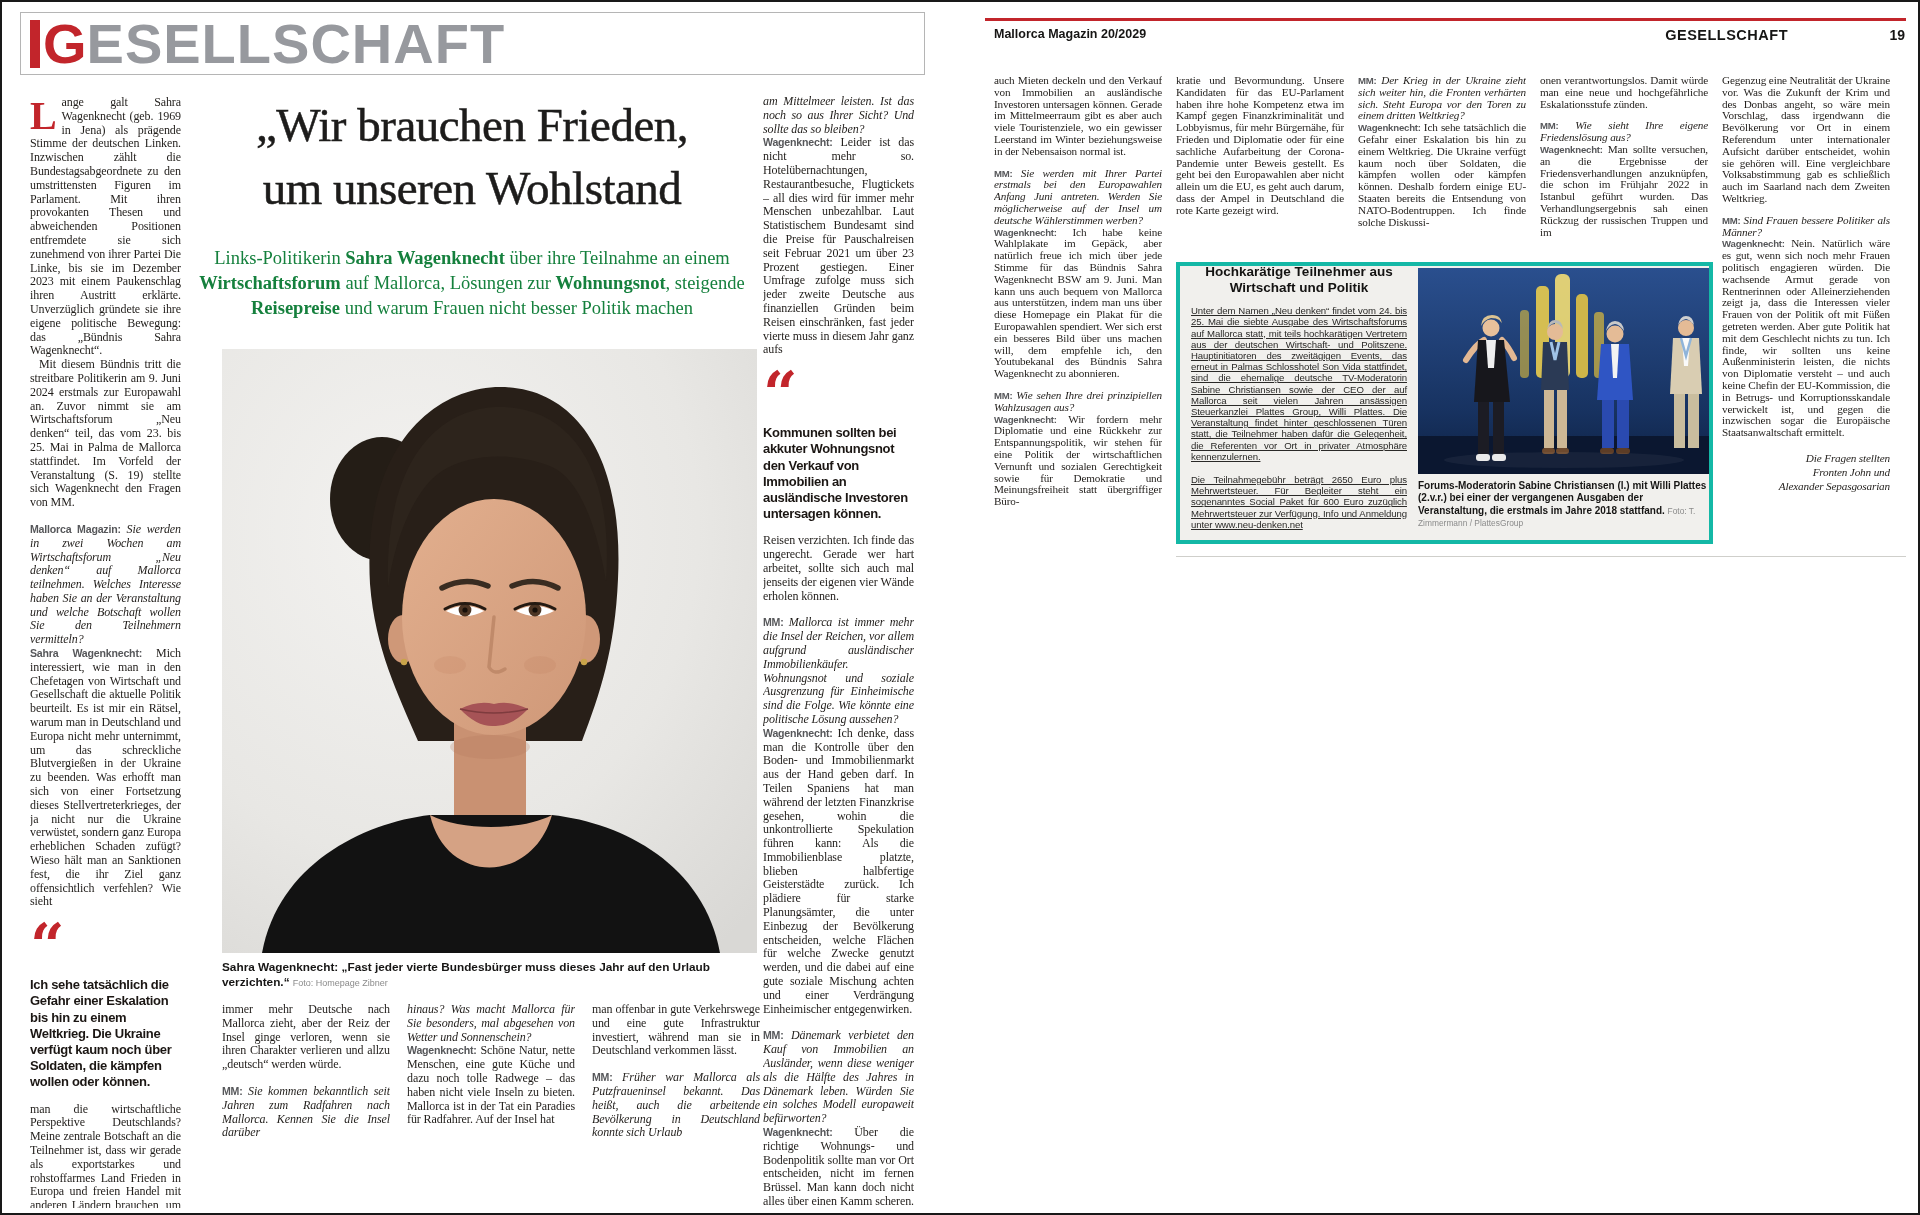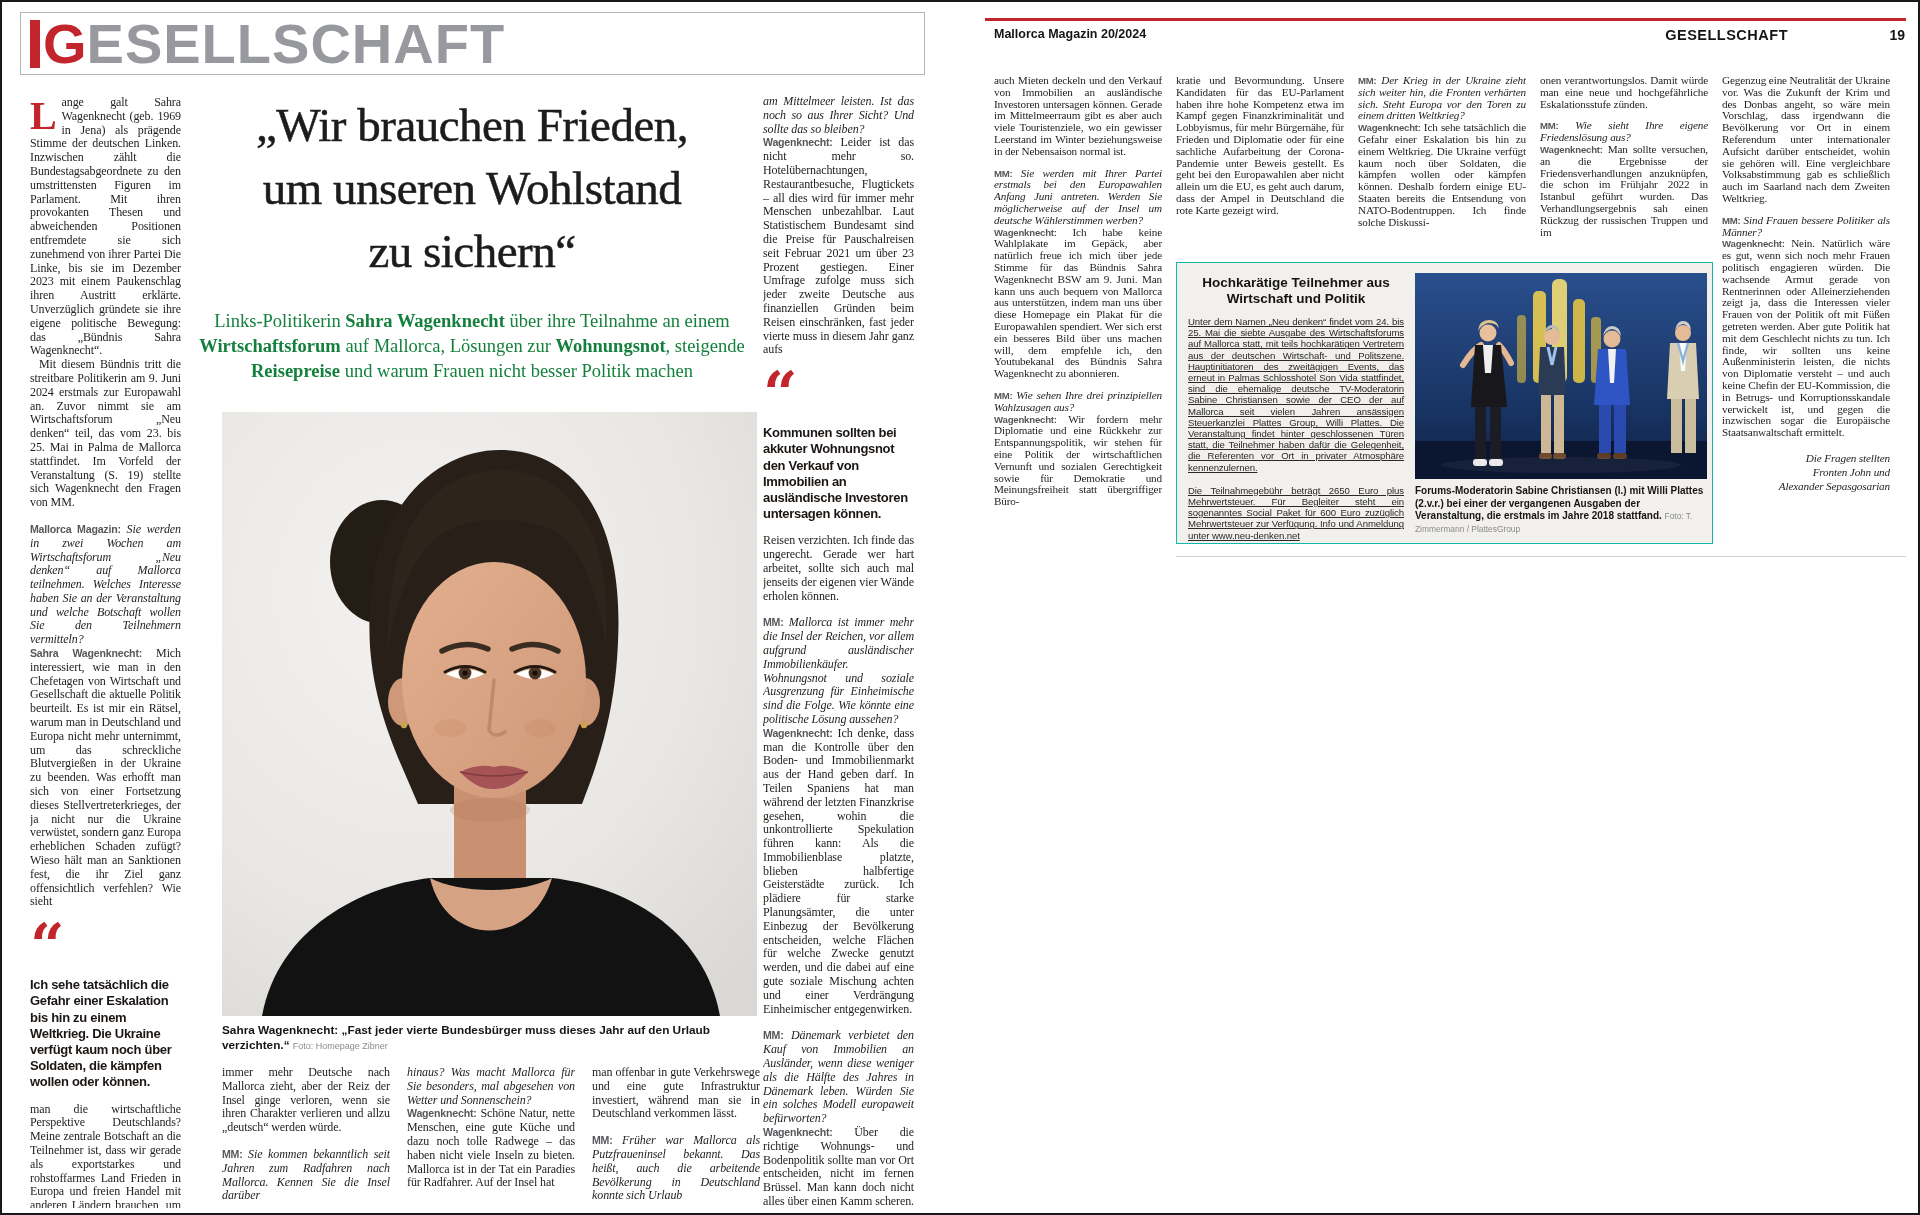--- a/index.html
+++ b/index.html
@@ -65,21 +65,21 @@
 
   #rp-c1 { left:994px;  top:75px; width:168px; height:470px; }
   #rp-c2 { left:1176px; top:75px; width:168px; height:180px; }
   #rp-c3 { left:1358px; top:75px; width:168px; height:184px; }
   #rp-c4 { left:1540px; top:75px; width:168px; height:180px; }
   #rp-c5 { left:1722px; top:75px; width:168px; height:470px; }
   .sig { text-align:right !important; font-style:italic; font-size:11.2px; line-height:14px; }
   #rp-c5 .sigwrap { margin-top:12px; }
 
   #infobox { position:absolute; left:1176px; top:262px; width:537px; height:282px;
-             background:#f1f0ed; border:1px solid #14b8a6; padding:10px 11px; display:flex; overflow:hidden; }
+             background:#f1f0ed; border:4px solid #14b8a6; padding:10px 11px; display:flex; overflow:hidden;align-items:flex-end; }
   .box-left { width:216px; flex:0 0 216px; }
   .box-title { text-align:center; font:bold 13.5px/16px "Liberation Sans", sans-serif;
                color:#141312; margin:2px 4px 9px; }
   .box-paras .para { font:9.6px/11.2px "Liberation Sans", sans-serif; color:#2a2927;
                      letter-spacing:-0.1px;text-decoration:underline; }
   .box-paras .gap { margin-top:12px; }
   .box-right { margin-left:11px; width:324px; }
   #forumphoto { width:292px; height:206px; display:block; }
   .box-caption { margin-top:6px; font:bold 10px/12.6px "Liberation Sans", sans-serif; color:#161514; }
   .box-caption .credit { font:8.4px/12.6px "Liberation Sans", sans-serif; color:#8b8b8b; font-weight:normal; }
@@ -110,21 +110,20 @@
     </div>
     <div>
         <p class="para"><span>man die wirtschaftliche Perspektive Deutschlands? Meine zentrale Botschaft an die Teilnehmer ist, dass wir gerade als exportstarkes und rohstoffarmes Land Frieden in Europa und freien Handel mit anderen Ländern brauchen, um unseren Wohlstand zu sichern.</span></p>
       </div>
   </div>
 
   <div id="lp-center">
     <div id="headline">
         <p class="para hline"><span>„Wir brauchen Frieden,</span></p>
         <p class="para hline"><span>um unseren Wohlstand</span></p>
-        <p class="para hline"><span>zu sichern“</span></p>
       </div>
     <p id="subhead"><span>Links-Politikerin </span><b>Sahra Wagenknecht</b><span> über ihre Teilnahme an einem </span><b>Wirtschaftsforum</b><span> auf Mallorca, Lösungen zur </span><b>Wohnungsnot</b><span>, steigende </span><b>Reisepreise</b><span> und warum Frauen nicht besser Politik machen</span></p>
 
     <svg id="portrait" viewBox="0 0 535 604" aria-hidden="true">
       <defs>
         <radialGradient id="pbg" cx="35%" cy="30%" r="90%">
           <stop offset="0%" stop-color="#f3f2f0"></stop>
             <stop offset="60%" stop-color="#e8e7e4"></stop>
             <stop offset="100%" stop-color="#d9d8d5"></stop>
         </radialGradient>
@@ -198,21 +197,21 @@
         <p class="para"><span>Reisen verzichten. Ich finde das ungerecht. Gerade wer hart arbeitet, sollte sich auch mal jenseits der eigenen vier Wände erholen können.</span></p>
         <p class="para q gap"><span class="plabel">MM: </span><span>Mallorca ist immer mehr die Insel der Reichen, vor allem aufgrund ausländischer Immobilienkäufer. Wohnungsnot und soziale Ausgrenzung für Einheimische sind die Folge. Wie könnte eine politische Lösung aussehen?</span></p>
         <p class="para a"><span class="plabel">Wagenknecht: </span><span>Ich denke, dass man die Kontrolle über den Boden- und Immobilienmarkt aus der Hand geben darf. In Teilen Spaniens hat man während der letzten Finanzkrise gesehen, wohin die unkontrollierte Spekulation führen kann: Als die Immobilienblase platzte, blieben halbfertige Geisterstädte zurück. Ich plädiere für starke Planungsämter, die unter Einbezug der Bevölkerung entscheiden, welche Flächen für welche Zwecke genutzt werden, und die dabei auf eine gute soziale Mischung achten und einer Verdrängung Einheimischer entgegenwirken.</span></p>
         <p class="para q gap"><span class="plabel">MM: </span><span>Dänemark verbietet den Kauf von Immobilien an Ausländer, wenn diese weniger als die Hälfte des Jahres in Dänemark leben. Würden Sie ein solches Modell europaweit befürworten?</span></p>
         <p class="para a"><span class="plabel">Wagenknecht: </span><span>Über die richtige Wohnungs- und Bodenpolitik sollte man vor Ort entscheiden, nicht im fernen Brüssel. Man kann doch nicht alles über einen Kamm scheren. Wo der Bedarf an Wohnraum groß ist, kann man aus meiner Sicht nicht dulden, dass Immobilien ein Großteil des Jahres leer stehen. Bei ausgeprägter Wohnungsnot sollten Kommunen </span></p>
       </div>
   </div>
 
   <div id="rp-rule"></div>
   <div id="rp-folio">
-    <span class="mag">Mallorca Magazin 20/2024</span>
+    <span class="mag">Mallorca Magazin 20/2029</span>
     <span class="sec">GESELLSCHAFT</span>
     <span class="pg">19</span>
   </div>
 
   <div id="rp-c1" class="col rp-body">
       <p class="para"><span>auch Mieten deckeln und den Verkauf von Immobilien an ausländische Investoren untersagen können. Gerade im Mittelmeerraum gibt es aber auch viele Touristenziele, wo ein gewisser Leerstand im Winter beziehungsweise in der Nebensaison normal ist.</span></p>
       <p class="para q gap"><span class="plabel">MM: </span><span>Sie werden mit Ihrer Partei erstmals bei den Europawahlen Anfang Juni antreten. Werden Sie möglicherweise auf der Insel um deutsche Wählerstimmen werben?</span></p>
       <p class="para a"><span class="plabel">Wagenknecht: </span><span>Ich habe keine Wahlplakate im Gepäck, aber natürlich freue ich mich über jede Stimme für das Bündnis Sahra Wagenknecht BSW am 9. Juni. Man kann uns auch bequem von Mallorca aus unterstützen, indem man uns über diese Homepage ein Plakat für die Europawahlen spendiert. Wer sich erst ein besseres Bild über uns machen will, dem empfehle ich, den Youtubekanal des Bündnis Sahra Wagenknecht zu abonnieren.</span></p>
       <p class="para q gap"><span class="plabel">MM: </span><span>Wie sehen Ihre drei prinzipiellen Wahlzusagen aus?</span></p>
       <p class="para a"><span class="plabel">Wagenknecht: </span><span>Wir fordern mehr Diplomatie und eine Rückkehr zur Entspannungspolitik, wir stehen für eine Politik der wirtschaftlichen Vernunft und sozialen Gerechtigkeit sowie für Demokratie und Meinungsfreiheit statt übergriffiger Büro-</span></p>

